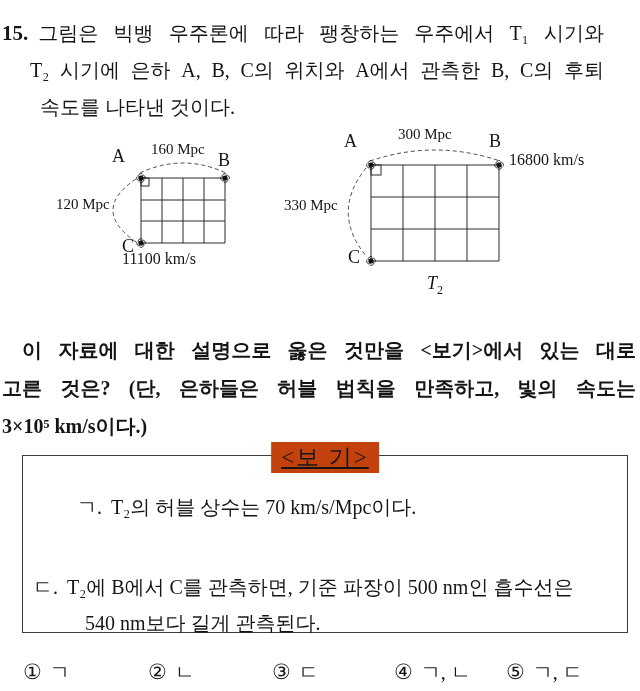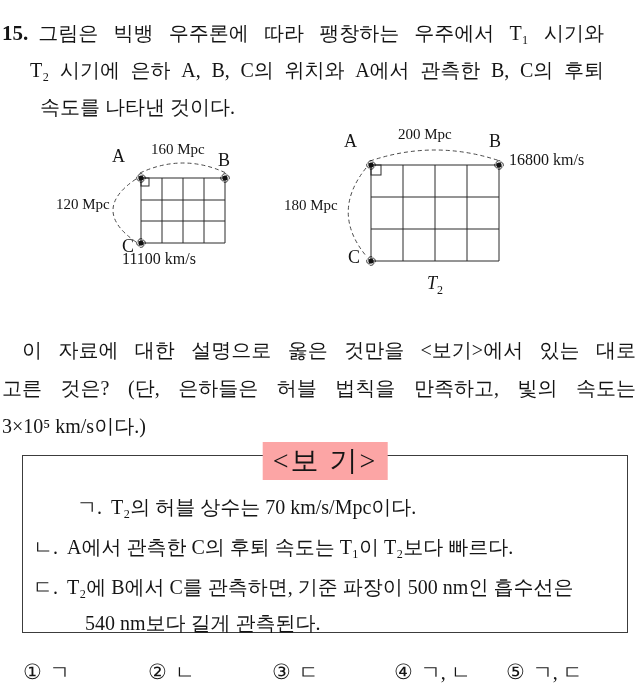--- a/index.html
+++ b/index.html
@@ -17,32 +17,32 @@
   .q3{padding-left:40px;}
   
   #diagram-svg{position:absolute;left:0;top:128px;width:640px;height:180px;}
   .dlabel{position:absolute;white-space:nowrap;}
   .gal-name{font-size:18px;}
   .dist{font-size:15px;}
   .speed{font-size:16px;}
   .dtitle{font-size:18px;font-style:italic;text-align:center;}
   .dtitle sub{font-size:12px;font-style:normal;}
   
-  .prompt{position:absolute;top:331px;left:0;width:640px;font-size:20px;line-height:38px;}
+  .prompt{position:absolute;top:331px;left:0;width:640px;font-size:20px;line-height:38px;font-weight:bold;}
   .p1{padding:0 4px 0 22px;text-align:justify;text-align-last:justify;}
   .p2{padding:0 4px 0 2px;text-align:justify;text-align-last:justify;}
   .p3{padding-left:2px;}
   
   .bogi-box{
     position:absolute;left:22px;top:455px;width:606px;height:178px;
     border:1.6px solid #3c3c3c;box-sizing:border-box;background:#fff;
   }
   .bogi-title{
     position:absolute;top:-14px;left:50%;transform:translateX(-50%);
-    background:#fca5a5;padding:0 10px;font-size:28px;white-space:nowrap;letter-spacing:2px;
+    background:#c2410c;padding:0 10px;font-size:23px;white-space:nowrap;letter-spacing:2px;text-decoration:underline;
   }
   .bogi-row{position:absolute;left:10px;right:8px;font-size:20px;line-height:30px;white-space:nowrap;}
   .bogi-row .marker{margin-right:9px;}
   .br1{top:36px;margin-left:44px;} .br2{top:76px;} .br3{top:116px;}
   .br3b{top:152px;padding-left:52px;}
   
   .options{position:absolute;top:649px;left:0;width:572px;height:36px;font-size:20px;line-height:46px;}
   .opt{position:absolute;white-space:nowrap;}
   .opt .opt-num{font-size:21px;margin-right:8px;}
   .o1{left:23px;} .o2{left:148px;} .o3{left:272px;} .o4{left:394px;} .o5{left:506px;}
@@ -90,37 +90,36 @@
   </svg>
 
   <div class="dlabel gal-name" style="left:112px;top:146px;">A</div>
   <div class="dlabel dist" style="left:151px;top:141px;">160 Mpc</div>
   <div class="dlabel gal-name" style="left:218px;top:150px;">B</div>
   <div class="dlabel dist" style="left:56px;top:196px;">120 Mpc</div>
   <div class="dlabel gal-name" style="left:122px;top:236px;">C</div>
   <div class="dlabel speed" style="left:122px;top:250px;">11100 km/s</div>
 
   <div class="dlabel gal-name" style="left:344px;top:131px;">A</div>
-  <div class="dlabel dist" style="left:398px;top:126px;">200 Mpc</div>
+  <div class="dlabel dist" style="left:398px;top:126px;">300 Mpc</div>
   <div class="dlabel gal-name" style="left:489px;top:131px;">B</div>
   <div class="dlabel speed" style="left:509px;top:151px;">16800 km/s</div>
-  <div class="dlabel dist" style="left:284px;top:197px;">180 Mpc</div>
+  <div class="dlabel dist" style="left:284px;top:197px;">330 Mpc</div>
   <div class="dlabel gal-name" style="left:348px;top:247px;">C</div>
   <div class="dlabel dtitle" style="left:371px;top:273px;width:128px;"><span>T</span><sub>2</sub></div>
 
   <div class="prompt">
     <div class="p1">이 자료에 대한 설명으로 옳은 것만을 &lt;보기&gt;에서 있는 대로</div>
     <div class="p2">고른 것은? (단, 은하들은 허블 법칙을 만족하고, 빛의 속도는</div>
     <div class="p3">3×10⁵ km/s이다.)</div>
   </div>
 
   <div class="bogi-box">
     <div class="bogi-title">&lt;보 기&gt;</div>
     <div class="bogi-row br1"><span class="marker">ㄱ.</span><span>T₂의 허블 상수는 70 km/s/Mpc이다.</span></div>
-    <div class="bogi-row br2"><span class="marker">ㄴ.</span><span>A에서 관측한 C의 후퇴 속도는 T₁이 T₂보다 빠르다.</span></div>
     <div class="bogi-row br3"><span class="marker">ㄷ.</span><span>T₂에 B에서 C를 관측하면, 기준 파장이 500 nm인 흡수선은</span></div>
     <div class="bogi-row br3b">540 nm보다 길게 관측된다.</div>
   </div>
 
   <div class="options">
     <span class="opt o1"><span class="opt-num">①</span><span>ㄱ</span></span>
     <span class="opt o2"><span class="opt-num">②</span><span>ㄴ</span></span>
     <span class="opt o3"><span class="opt-num">③</span><span>ㄷ</span></span>
     <span class="opt o5"><span class="opt-num">⑤</span><span>ㄱ, ㄷ</span></span>
     <span class="opt o4"><span class="opt-num">④</span><span>ㄱ, ㄴ</span></span>

